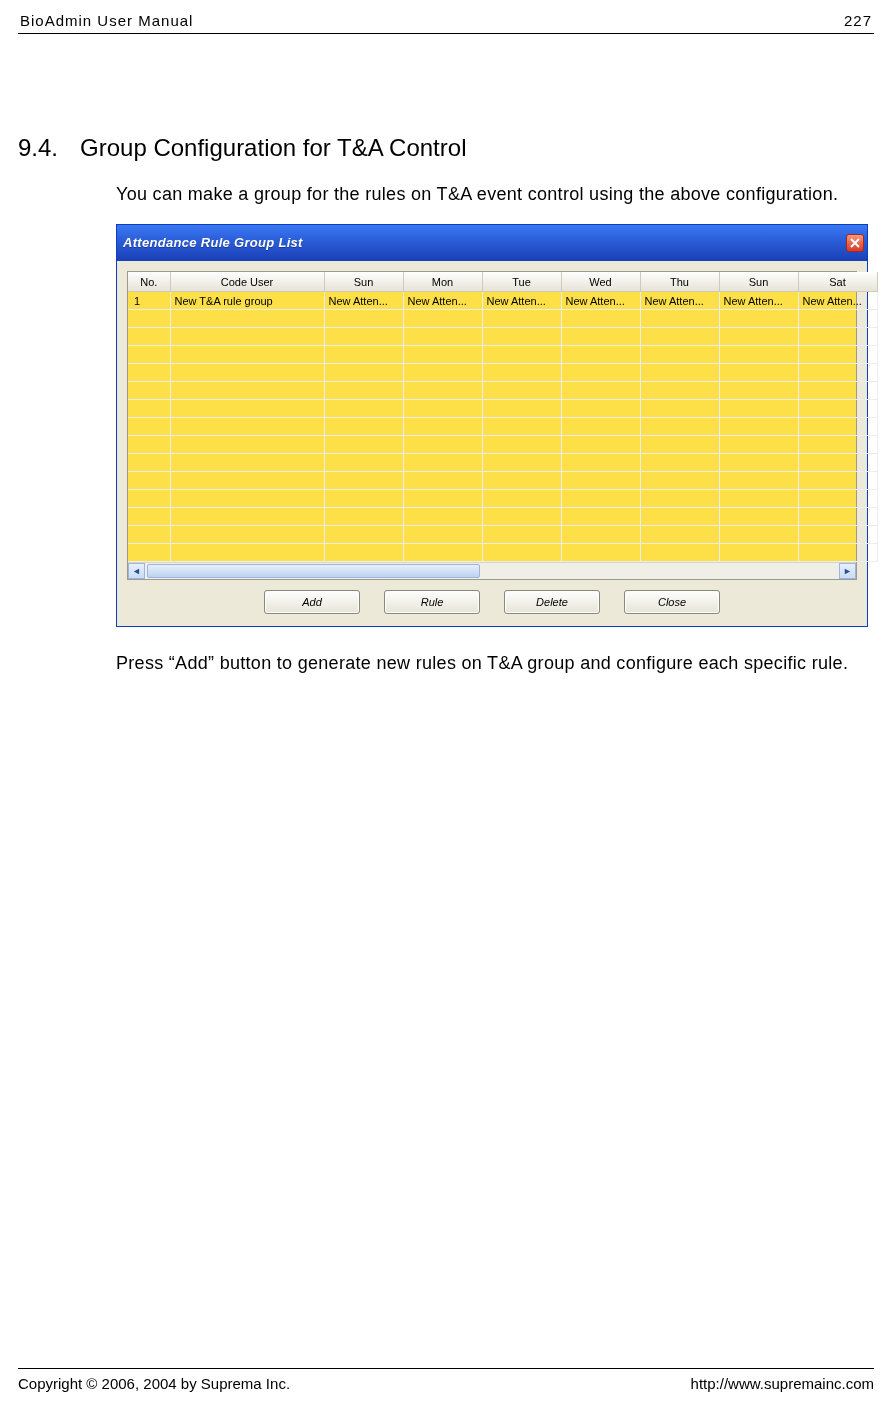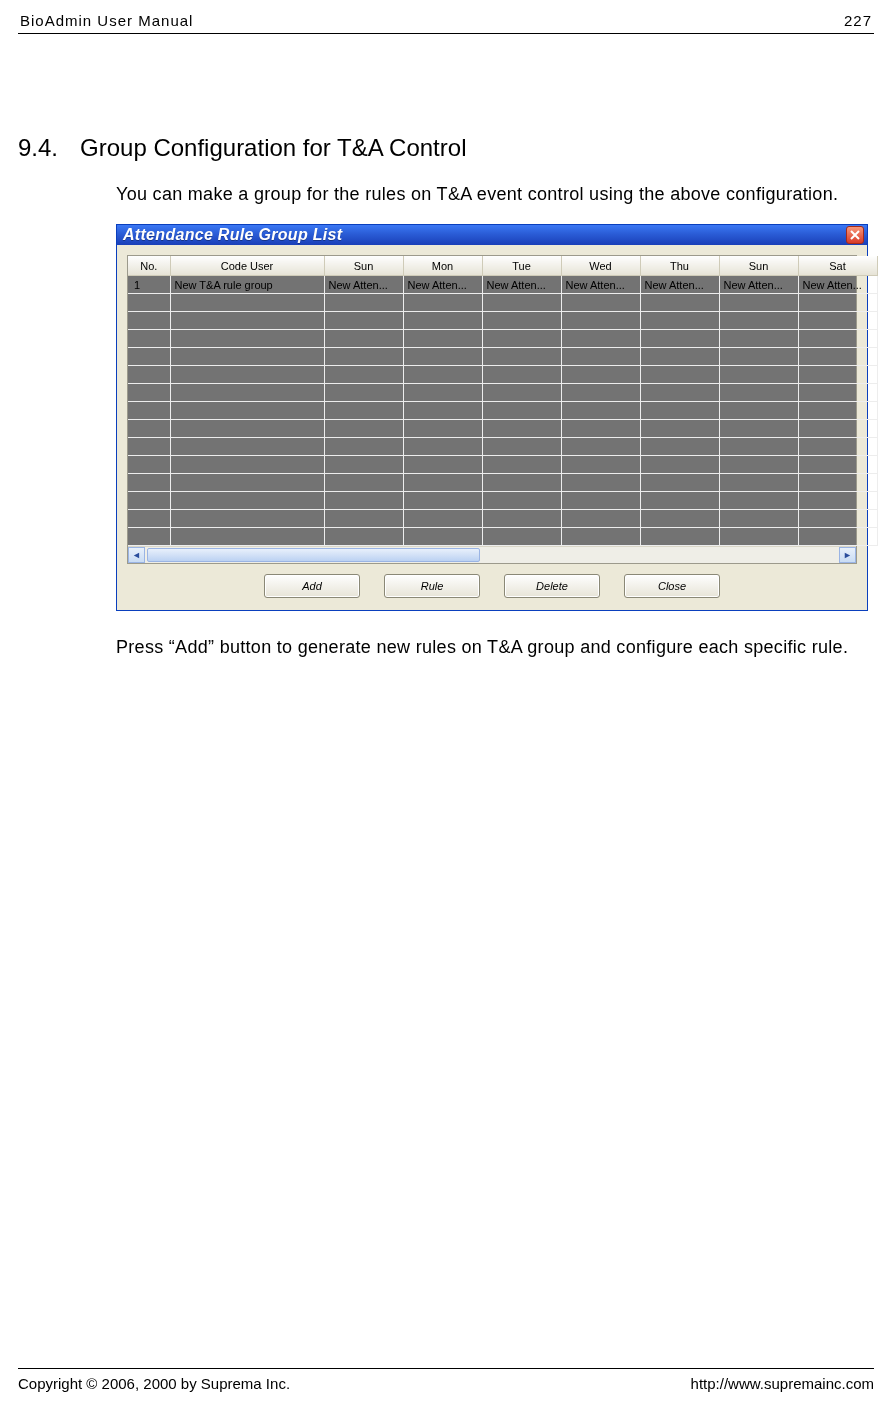--- a/index.html
+++ b/index.html
@@ -52,46 +52,46 @@
       margin: 6px 0 18px 98px;
       width: 752px;
     }
     .dialog {
       border: 1px solid #0a3fbd;
       background: #ece9d8;
       font-family: Tahoma, Arial, sans-serif;
       font-size: 11px;
     }
     .titlebar {
-      height: 20px;
+      height: 36px;
       background: linear-gradient(to bottom,#3b78f4 0%,#2a5cd6 45%,#1a3fb8 100%);
       display: flex;
       align-items: center;
       justify-content: space-between;
       padding: 0 3px 0 6px;
       color: #fff;
       font-weight: bold;
       font-style: italic;
-      font-size: 16px;
+      font-size: 13px;
       letter-spacing: 0.3px;
       text-shadow: 0 1px 0 rgba(0,0,0,.3);
     }
     .close-btn {
       width: 18px; height: 18px;
       background: linear-gradient(to bottom,#f7977a,#d83a28);
       border: 1px solid #a52a1a;
       border-radius: 3px;
       display: flex; align-items:center; justify-content:center;
       color:#fff; font-weight:bold; font-size:11px; font-style:normal;
       line-height:1;
     }
     .close-btn svg { width:10px; height:10px; }
     .dialog-inner { padding: 10px 10px 8px 10px; }
     .grid {
-      background: #737373;
+      background: #fde047;
       border: 1px solid #9c9a8c;
       width: 100%;
     }
     table.data {
       width: 100%;
       border-collapse: collapse;
       table-layout: fixed;
       font-size: 11px;
       color: #000;
     }
@@ -406,17 +406,17 @@
             <div class="win-btn">Close</div>
           </div>
         </div>
       </div>
     </div>
 
     <p class="body-para">Press “Add” button to generate new rules on T&amp;A group and configure each specific rule.</p>
   </div>
 
   <div class="footer">
-    <span>Copyright © 2006, 2000 by Suprema Inc.</span>
+    <span>Copyright © 2006, 2004 by Suprema Inc.</span>
     <span>http://www.supremainc.com</span>
   </div>
 
 </div>
 
 </body></html>

